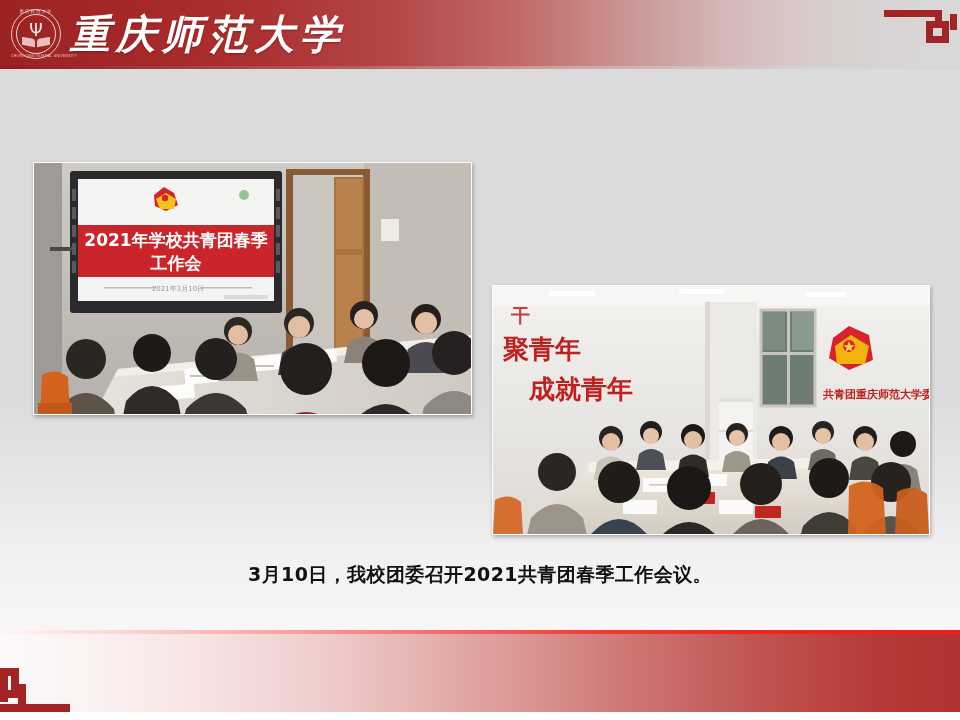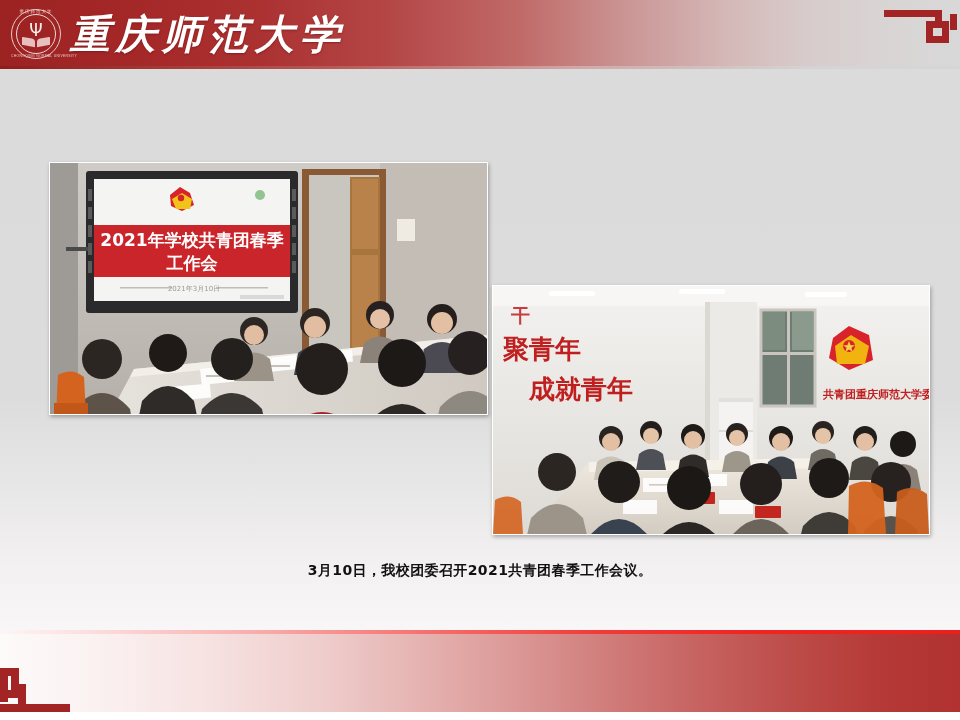--- a/index.html
+++ b/index.html
@@ -175,21 +175,21 @@
 
   
   .photo {
     position: absolute;
     overflow: hidden;
     background: #b9b4b0;
     border: 1px solid #ffffff;
     box-shadow: 1px 2px 4px rgba(0, 0, 0, 0.30);
   }
   .photo-1 {
-    left: 49px;
+    left: 33px;
     top: 162px;
     width: 437px;
     height: 251px;
     z-index: 3;
   }
   .photo-2 {
     left: 492px;
     top: 285px;
     width: 436px;
     height: 248px;
@@ -202,21 +202,21 @@
   }
 
   
   .caption {
     position: absolute;
     left: 0;
     top: 562px;
     width: 960px;
     text-align: center;
     font-family: "DejaVu Sans", "Liberation Sans", sans-serif;
-    font-size: 14px;
+    font-size: 19px;
     font-weight: 700;
     color: #111111;
     letter-spacing: 0.4px;
   }
 
   
   .footer-accent {
     position: absolute;
     left: 0;
     top: 630px;

